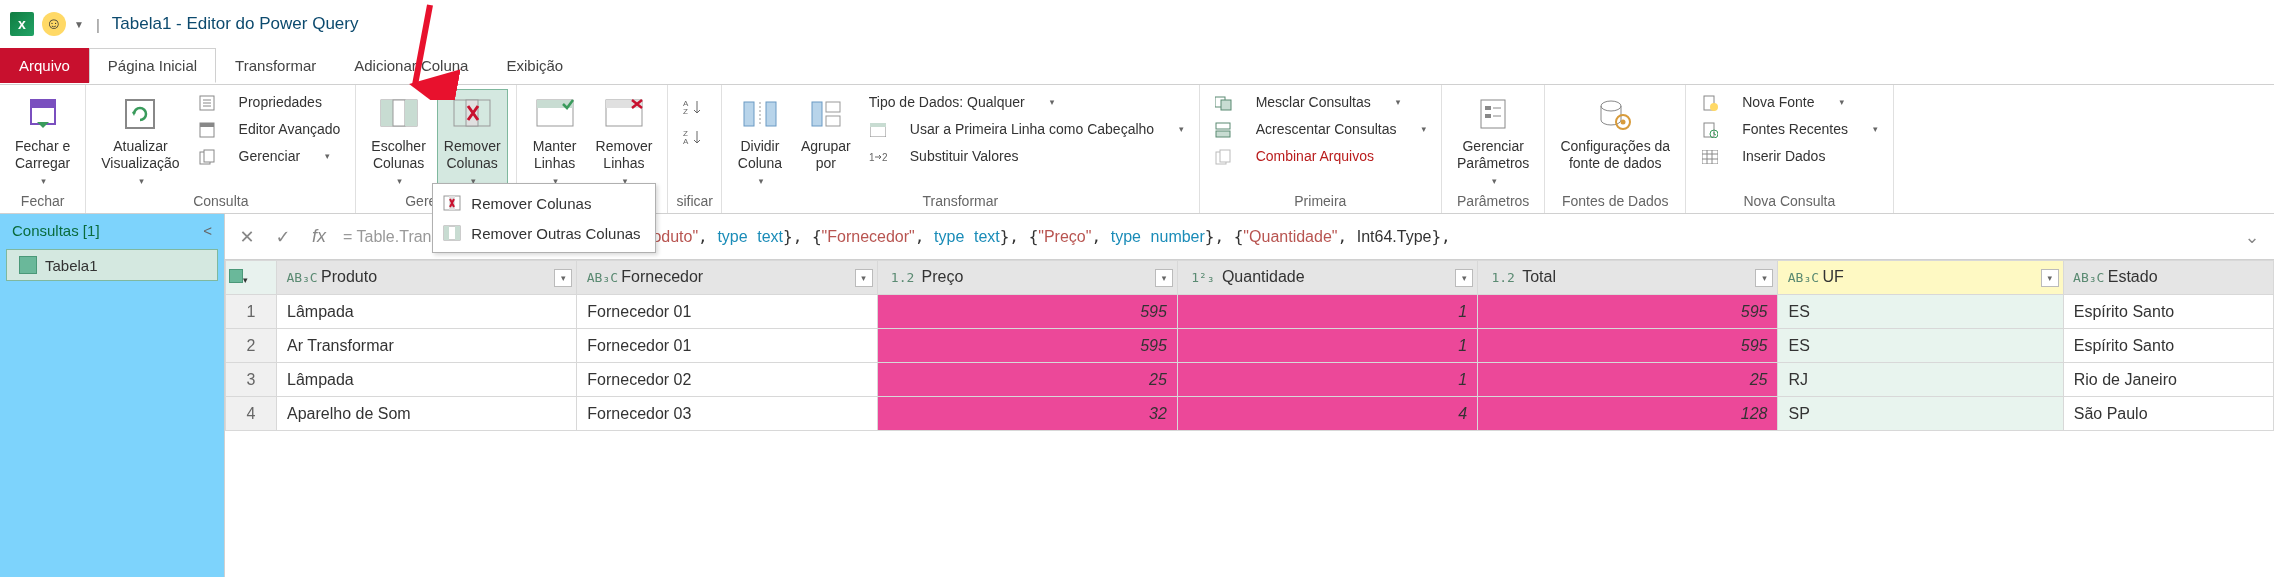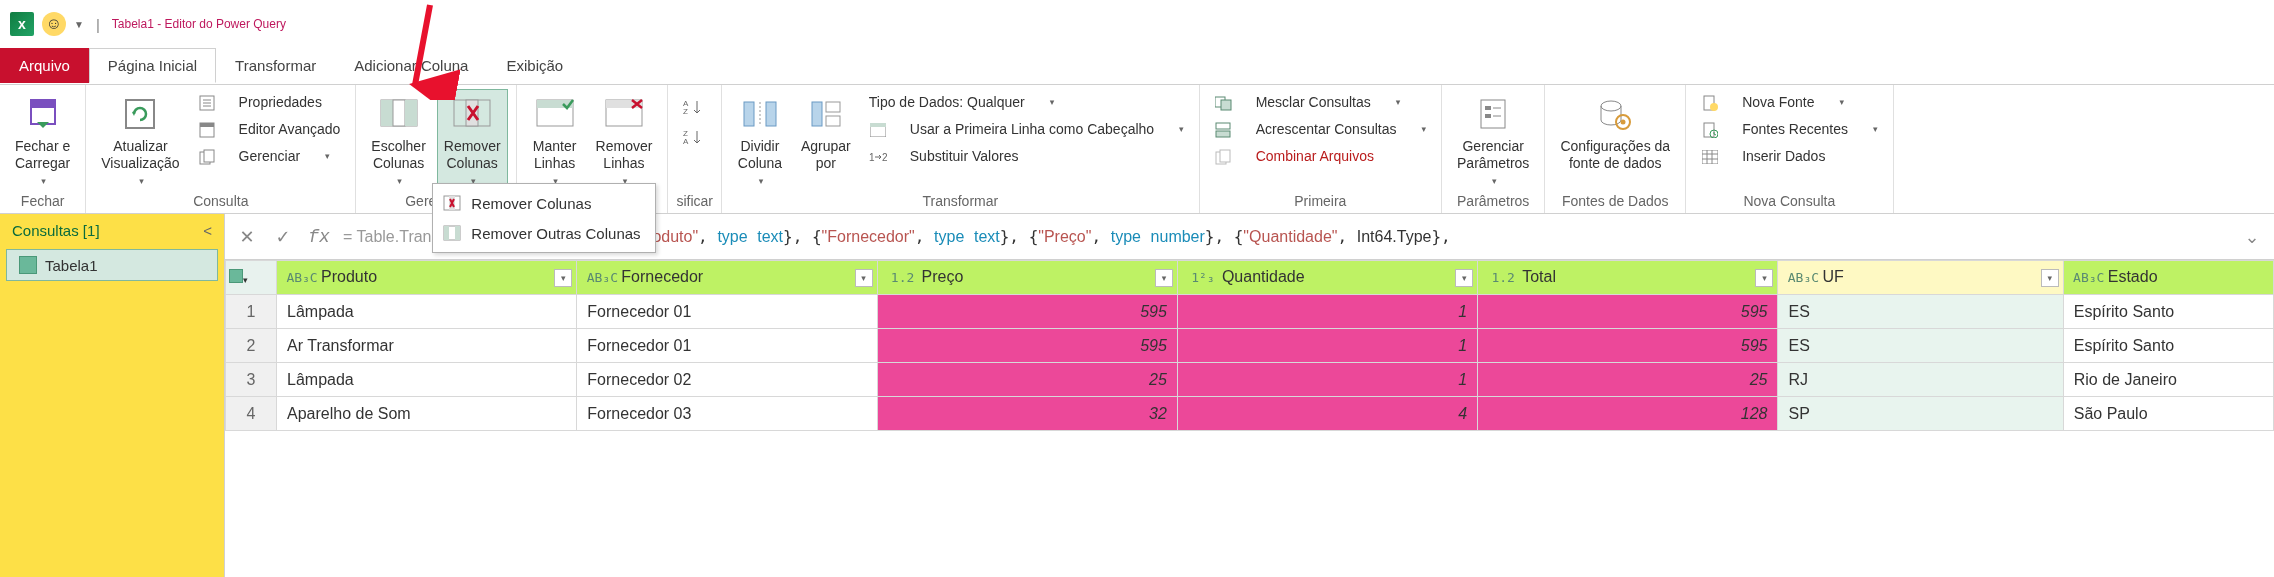--- a/index.html
+++ b/index.html
@@ -2,53 +2,53 @@
 <html><head>
 <meta charset="utf-8">
 <style>
 *{box-sizing:border-box;margin:0;padding:0;font-family:"Segoe UI",Arial,sans-serif}
 body{background:#fff;width:2274px;height:577px;overflow:hidden;position:relative;font-size:15px;color:#333}
 .titlebar{height:48px;display:flex;align-items:center;padding:0 10px;gap:8px}
 .excel-icon{width:24px;height:24px;background:linear-gradient(135deg,#107c41,#21a366);display:flex;align-items:center;justify-content:center;color:#fff;font-weight:bold;font-size:14px;border-radius:2px}
 .smiley{width:24px;height:24px;border-radius:50%;background:#ffd966;display:flex;align-items:center;justify-content:center;font-size:16px}
 .qat-drop{font-size:10px;color:#666}
 .title-sep{color:#888;margin:0 4px}
-.title-text{font-size:12px;color:#be185d}
+.title-text{font-size:17px;color:#0c4a6e}
 .tabs{display:flex;height:36px;align-items:flex-start}
 .tab{padding:8px 18px;font-size:15px;color:#444;cursor:pointer;border:1px solid transparent}
 .tab.file{background:#c8102e;color:#fff}
 .tab.active{background:#fff;border:1px solid #d0d0d0;border-bottom-color:#fff;position:relative;z-index:2}
 .ribbon{display:flex;border-top:1px solid #d0d0d0;border-bottom:1px solid #d0d0d0;background:#fff;height:130px}
 .group{display:flex;flex-direction:column;border-right:1px solid #e0e0e0;padding:4px 8px 2px}
 .group-content{display:flex;align-items:flex-start;flex:1;gap:4px}
 .group-label{text-align:center;font-size:14px;color:#666;padding:2px 0}
 .bigbtn{display:flex;flex-direction:column;align-items:center;justify-content:flex-start;padding:4px 6px;min-width:60px;text-align:center;font-size:14px;line-height:1.2;border:1px solid transparent;cursor:pointer;gap:4px}
 .bigbtn.highlight{background:#d4e8e0;border:1px solid #7fb89e}
 .bigicon{width:40px;height:40px;display:flex;align-items:center;justify-content:center;position:relative}
 .smallbtn{display:flex;align-items:center;padding:2px 6px;font-size:14px;line-height:1.5;border:1px solid transparent;cursor:pointer;gap:23px;white-space:nowrap}
 .smallicon{width:18px;height:18px;display:flex;align-items:center;justify-content:center;flex-shrink:0}
 .stack{display:flex;flex-direction:column;justify-content:flex-start}
 .drop-caret{font-size:9px;color:#666;margin-left:2px}
 .dropdown-menu{position:absolute;background:#fff;border:1px solid #b0b0b0;box-shadow:2px 2px 4px rgba(0,0,0,.15);z-index:50;padding:4px 0}
 .menu-item{display:flex;align-items:center;padding:6px 14px 6px 10px;font-size:15px;gap:10px;cursor:pointer;white-space:nowrap}
 .arrow{position:absolute;top:0;left:405px;z-index:100}
 .workspace{display:flex;height:calc(577px - 48px - 36px - 130px)}
-.queries-pane{width:225px;border-right:1px solid #d0d0d0;background:#fde047}
+.queries-pane{width:225px;border-right:1px solid #d0d0d0;background:#7dd3fc}
 .queries-header{display:flex;justify-content:space-between;align-items:center;padding:8px 12px;color:#0a6b3d;font-size:15px}
 .query-item{display:flex;align-items:center;gap:8px;padding:6px 12px;background:#d4e8e0;border:1px solid #7fb89e;margin:2px 6px;font-size:15px}
 .main-area{flex:1;display:flex;flex-direction:column;overflow:hidden}
 .formula-bar{display:flex;align-items:center;height:46px;border-bottom:1px solid #d0d0d0;padding:0 10px;gap:12px}
 .fb-btn{width:24px;height:24px;display:flex;align-items:center;justify-content:center;color:#888;font-size:18px;cursor:pointer}
 .formula-text{font-family:Consolas,monospace;font-size:16px;white-space:nowrap;overflow:hidden}
 .kw{color:#1a8cb8}
 .str{color:#b85450}
 .grid{flex:1;overflow:auto}
 table{border-collapse:collapse;width:100%}
 th,td{border:1px solid #d8d8d8;padding:6px 10px;font-size:16px;text-align:left;height:34px;white-space:nowrap}
-th{background:#bef264;font-weight:normal;position:relative}
+th{background:#e5e5e5;font-weight:normal;position:relative}
 th.corner{width:34px;background:#e8f2ee;padding:3px}
 td.rownum{background:#f0f0f0;text-align:center;color:#666;width:34px}
 td.num{text-align:right;font-style:italic;background:#ec4899}
 td.hl{background:#e8f4ee}
 .col-filter{position:absolute;right:4px;top:50%;transform:translateY(-50%);width:18px;height:18px;border:1px solid #bbb;background:#fff;display:flex;align-items:center;justify-content:center;font-size:9px;color:#666;cursor:pointer}
 .type-icon{display:inline-flex;align-items:center;justify-content:center;width:30px;height:20px;font-size:13px;color:#5a8a72;margin-right:4px;vertical-align:middle;font-family:Consolas,monospace}
 .tbl-icon{width:18px;height:18px;background:linear-gradient(#6ab89a,#6ab89a);border:1px solid #4a9878;display:inline-block}
 .disabled{color:#b91c1c}
 svg{display:block}
 </style>
@@ -444,21 +444,21 @@
     <div class="query-item">
       <span class="tbl-icon"></span>
       <span>Tabela1</span>
     </div>
   </div>
 
   <div class="main-area">
     <div class="formula-bar">
       <span class="fb-btn">✕</span>
       <span class="fb-btn">✓</span>
-      <span class="fb-btn" style="font-style:italic;font-family:Liberation Mono, monospace">fx</span>
+      <span class="fb-btn" style="font-style:italic;font-family:Liberation Sans, sans-serif">fx</span>
       <div class="formula-text">
         <span style="color:#999">= Table.TransformColumn</span><span>Types(Fonte,{{</span><span class="str">"Produto"</span>, <span class="kw">type</span> <span class="kw">text</span>}, {<span class="str">"Fornecedor"</span>, <span class="kw">type</span> <span class="kw">text</span>}, {<span class="str">"Preço"</span>, <span class="kw">type</span> <span class="kw">number</span>}, {<span class="str">"Quantidade"</span>, <span>Int64.Type</span>},
       </div>
       <span class="fb-btn" style="margin-left:auto">⌄</span>
     </div>
 
     <div class="grid">
       <table>
         <thead>
           <tr>

